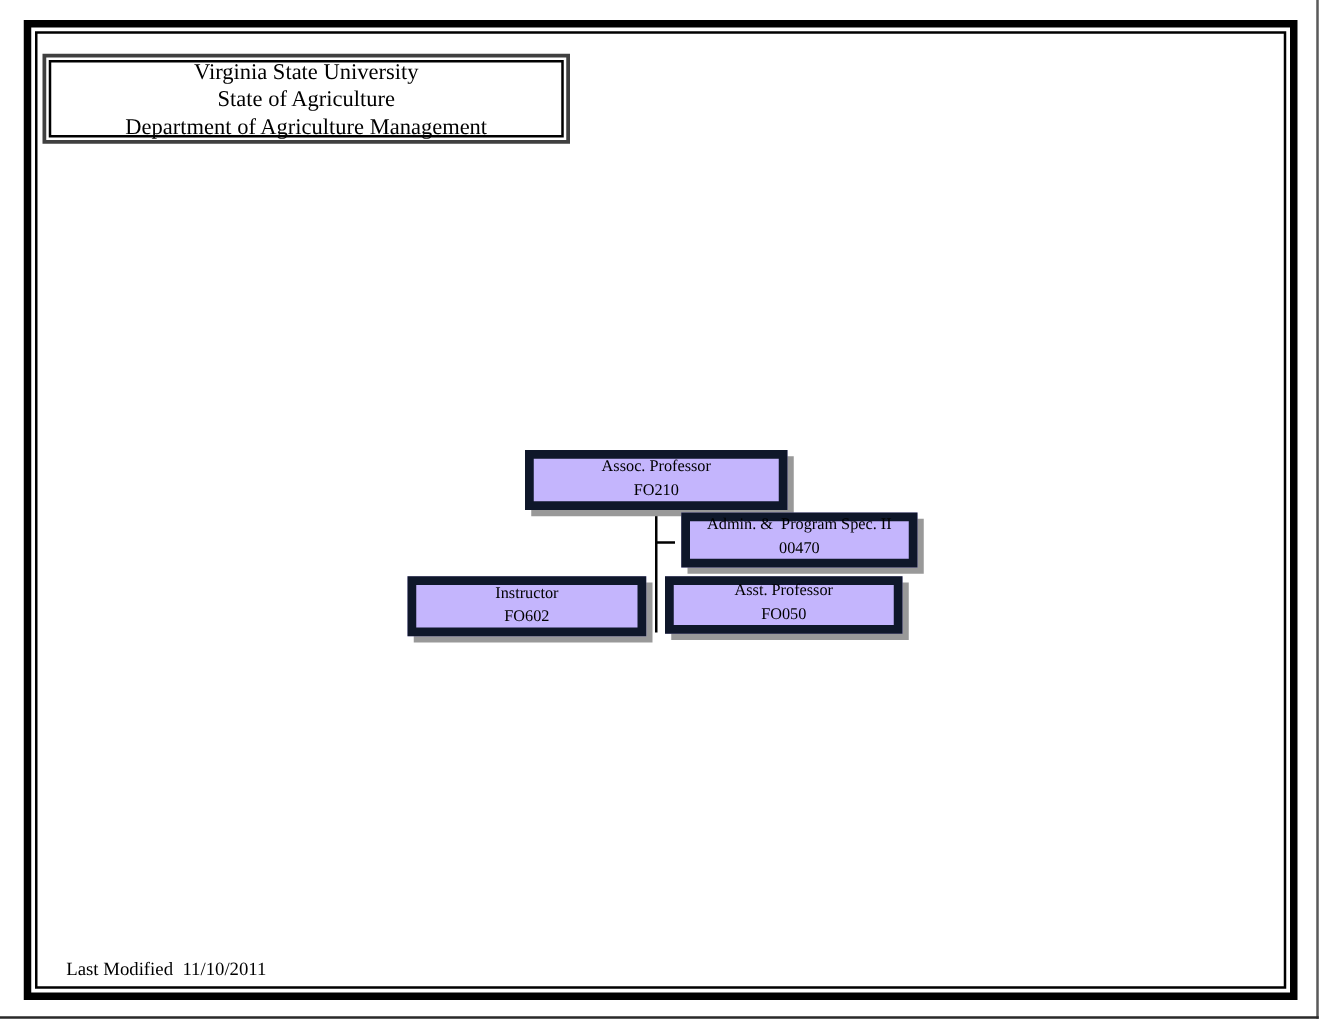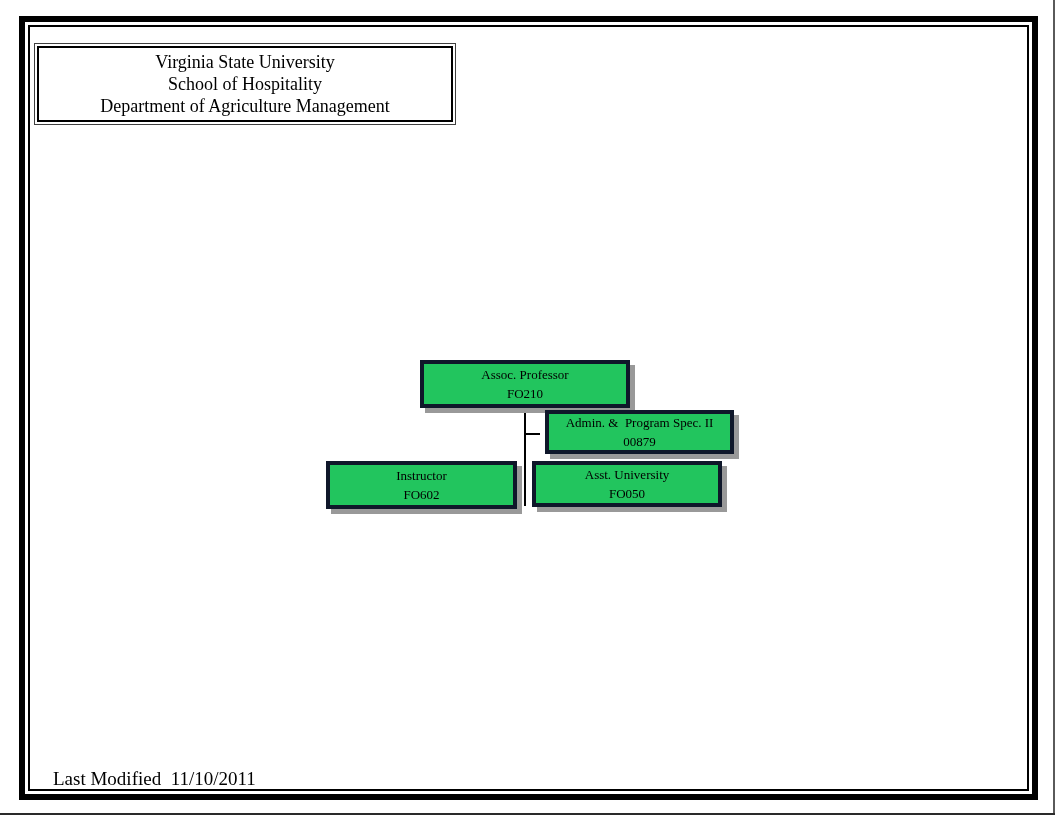--- a/index.html
+++ b/index.html
@@ -37,22 +37,22 @@
   }
   .frame-inner {
     position: absolute;
     left: 3px; top: 3px; right: 3px; bottom: 3px;
     border: 2px solid #000000;
   }
   
   .title-box {
     position: absolute;
     left: 34px; top: 43px;
-    width: 422px; height: 82px;
-    border: 1px solid #404040;
+    width: 422px; height: 72px;
+    border: 3px solid #404040;
     box-sizing: border-box;
     background: #ffffff;
   }
   .title-box-inner {
     position: absolute;
     left: 2px; top: 2px; right: 2px; bottom: 2px;
     border: 2px solid #000000;
     display: flex;
     flex-direction: column;
     align-items: center;
@@ -61,27 +61,27 @@
   }
   .title-line {
     font-size: 18px;
     line-height: 22px;
     white-space: pre-wrap;
   }
   
   .org-node {
     position: absolute;
     box-sizing: border-box;
-    border: 4px solid #0f172a;
-    background: #22c55e;
+    border: 7px solid #0f172a;
+    background: #c4b5fd;
     box-shadow: 5px 5px 0 #999999;
     display: flex;
     flex-direction: column;
     align-items: center;
-    justify-content: center;
+    justify-content: flex-end;
     text-align: center;
   }
   .org-node .node-line {
     font-size: 13px;
     line-height: 19px;
     white-space: pre-wrap;
   }
   #node-assoc      { left: 420px; top: 360px; width: 210px; height: 48px; }
   #node-admin      { left: 545px; top: 410px; width: 189px; height: 44px; }
   #node-instructor { left: 326px; top: 461px; width: 191px; height: 48px; }
@@ -96,62 +96,62 @@
   .connector-h {
     position: absolute;
     left: 524px; top: 433px;
     width: 16px; height: 2px;
     background: #000000;
   }
   
   .footer-note {
     position: absolute;
     left: 53px; top: 768px;
-    font-size: 19px;
+    font-size: 15px;
     white-space: pre-wrap;
   }
 </style>
 </head>
 <body>
 
 <div id="canvas">
 
   <div class="page-edge-right"></div>
   <div class="page-edge-bottom"></div>
 
   <div class="frame-outer">
     <div class="frame-inner"></div>
   </div>
 
   <div class="title-box">
     <div class="title-box-inner">
       <div class="title-line">Virginia State University</div>
-      <div class="title-line">School of Hospitality</div>
+      <div class="title-line">State of Agriculture</div>
       <div class="title-line">Department of Agriculture Management</div>
     </div>
   </div>
 
   <div class="connector-v"></div>
   <div class="connector-h"></div>
 
   <div class="org-node" id="node-assoc">
     <div class="node-line">Assoc. Professor</div>
     <div class="node-line">FO210</div>
   </div>
 
   <div class="org-node" id="node-admin">
     <div class="node-line">Admin. &amp;  Program Spec. II</div>
-    <div class="node-line">00879</div>
+    <div class="node-line">00470</div>
   </div>
 
   <div class="org-node" id="node-instructor">
     <div class="node-line">Instructor</div>
     <div class="node-line">FO602</div>
   </div>
 
   <div class="org-node" id="node-asst">
-    <div class="node-line">Asst. University</div>
+    <div class="node-line">Asst. Professor</div>
     <div class="node-line">FO050</div>
   </div>
 
   <div class="footer-note">Last Modified  11/10/2011</div>
 
 </div>
 
 </body></html>

